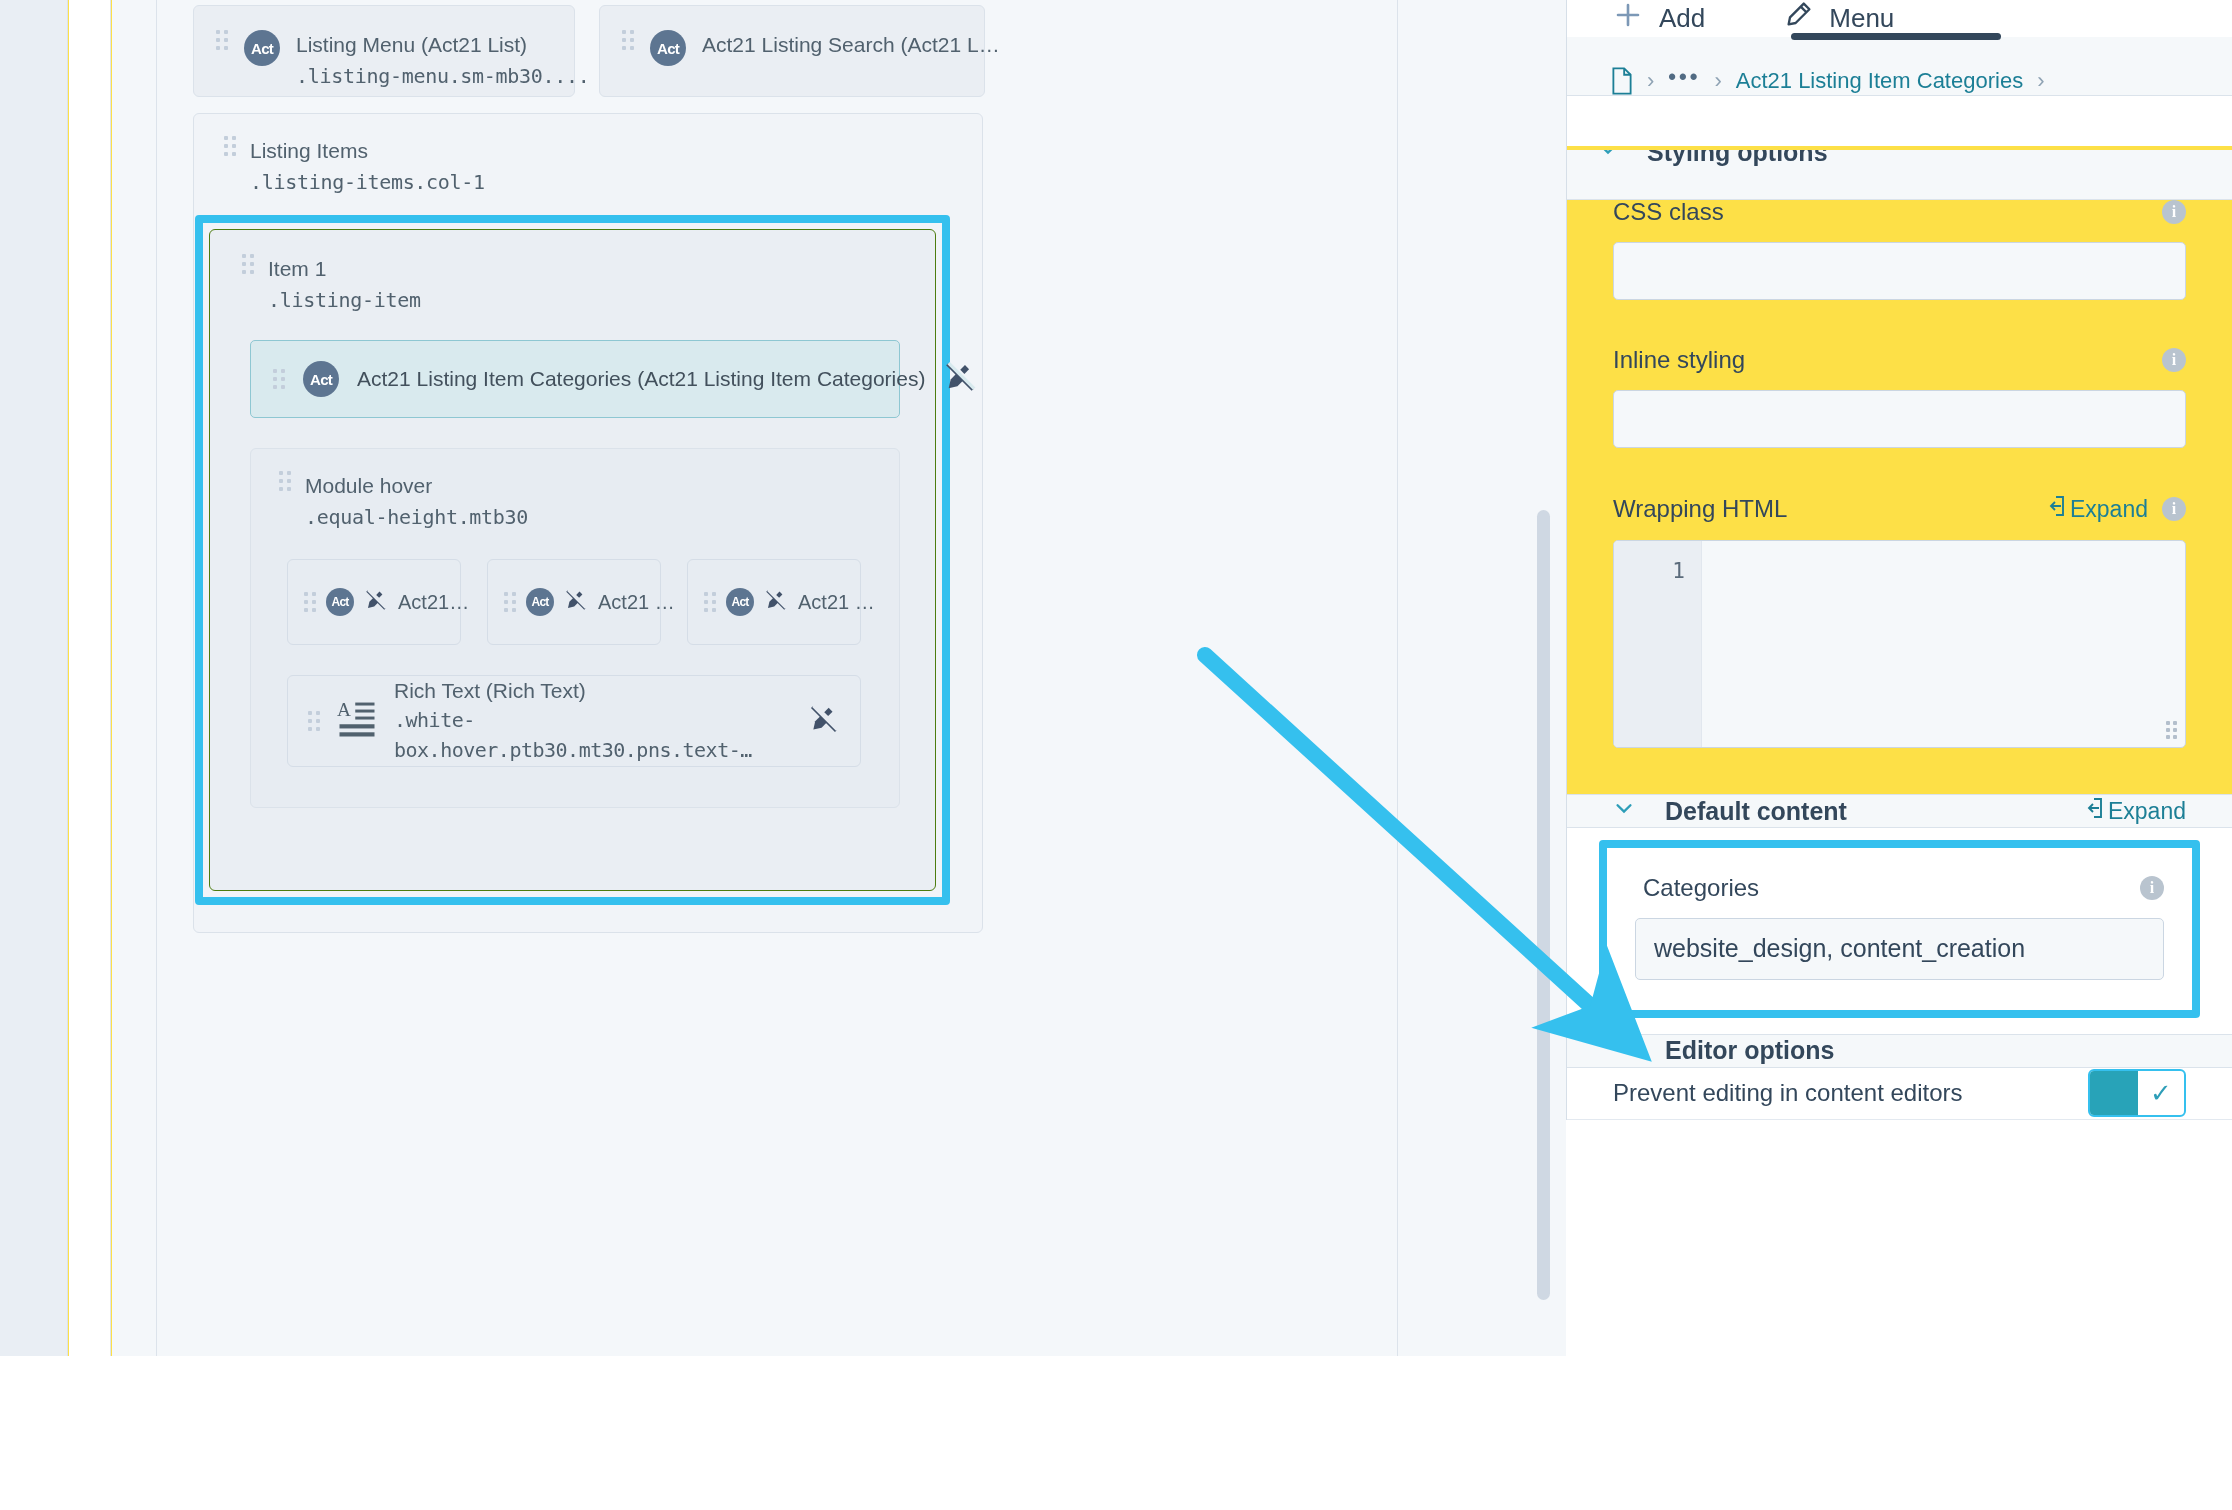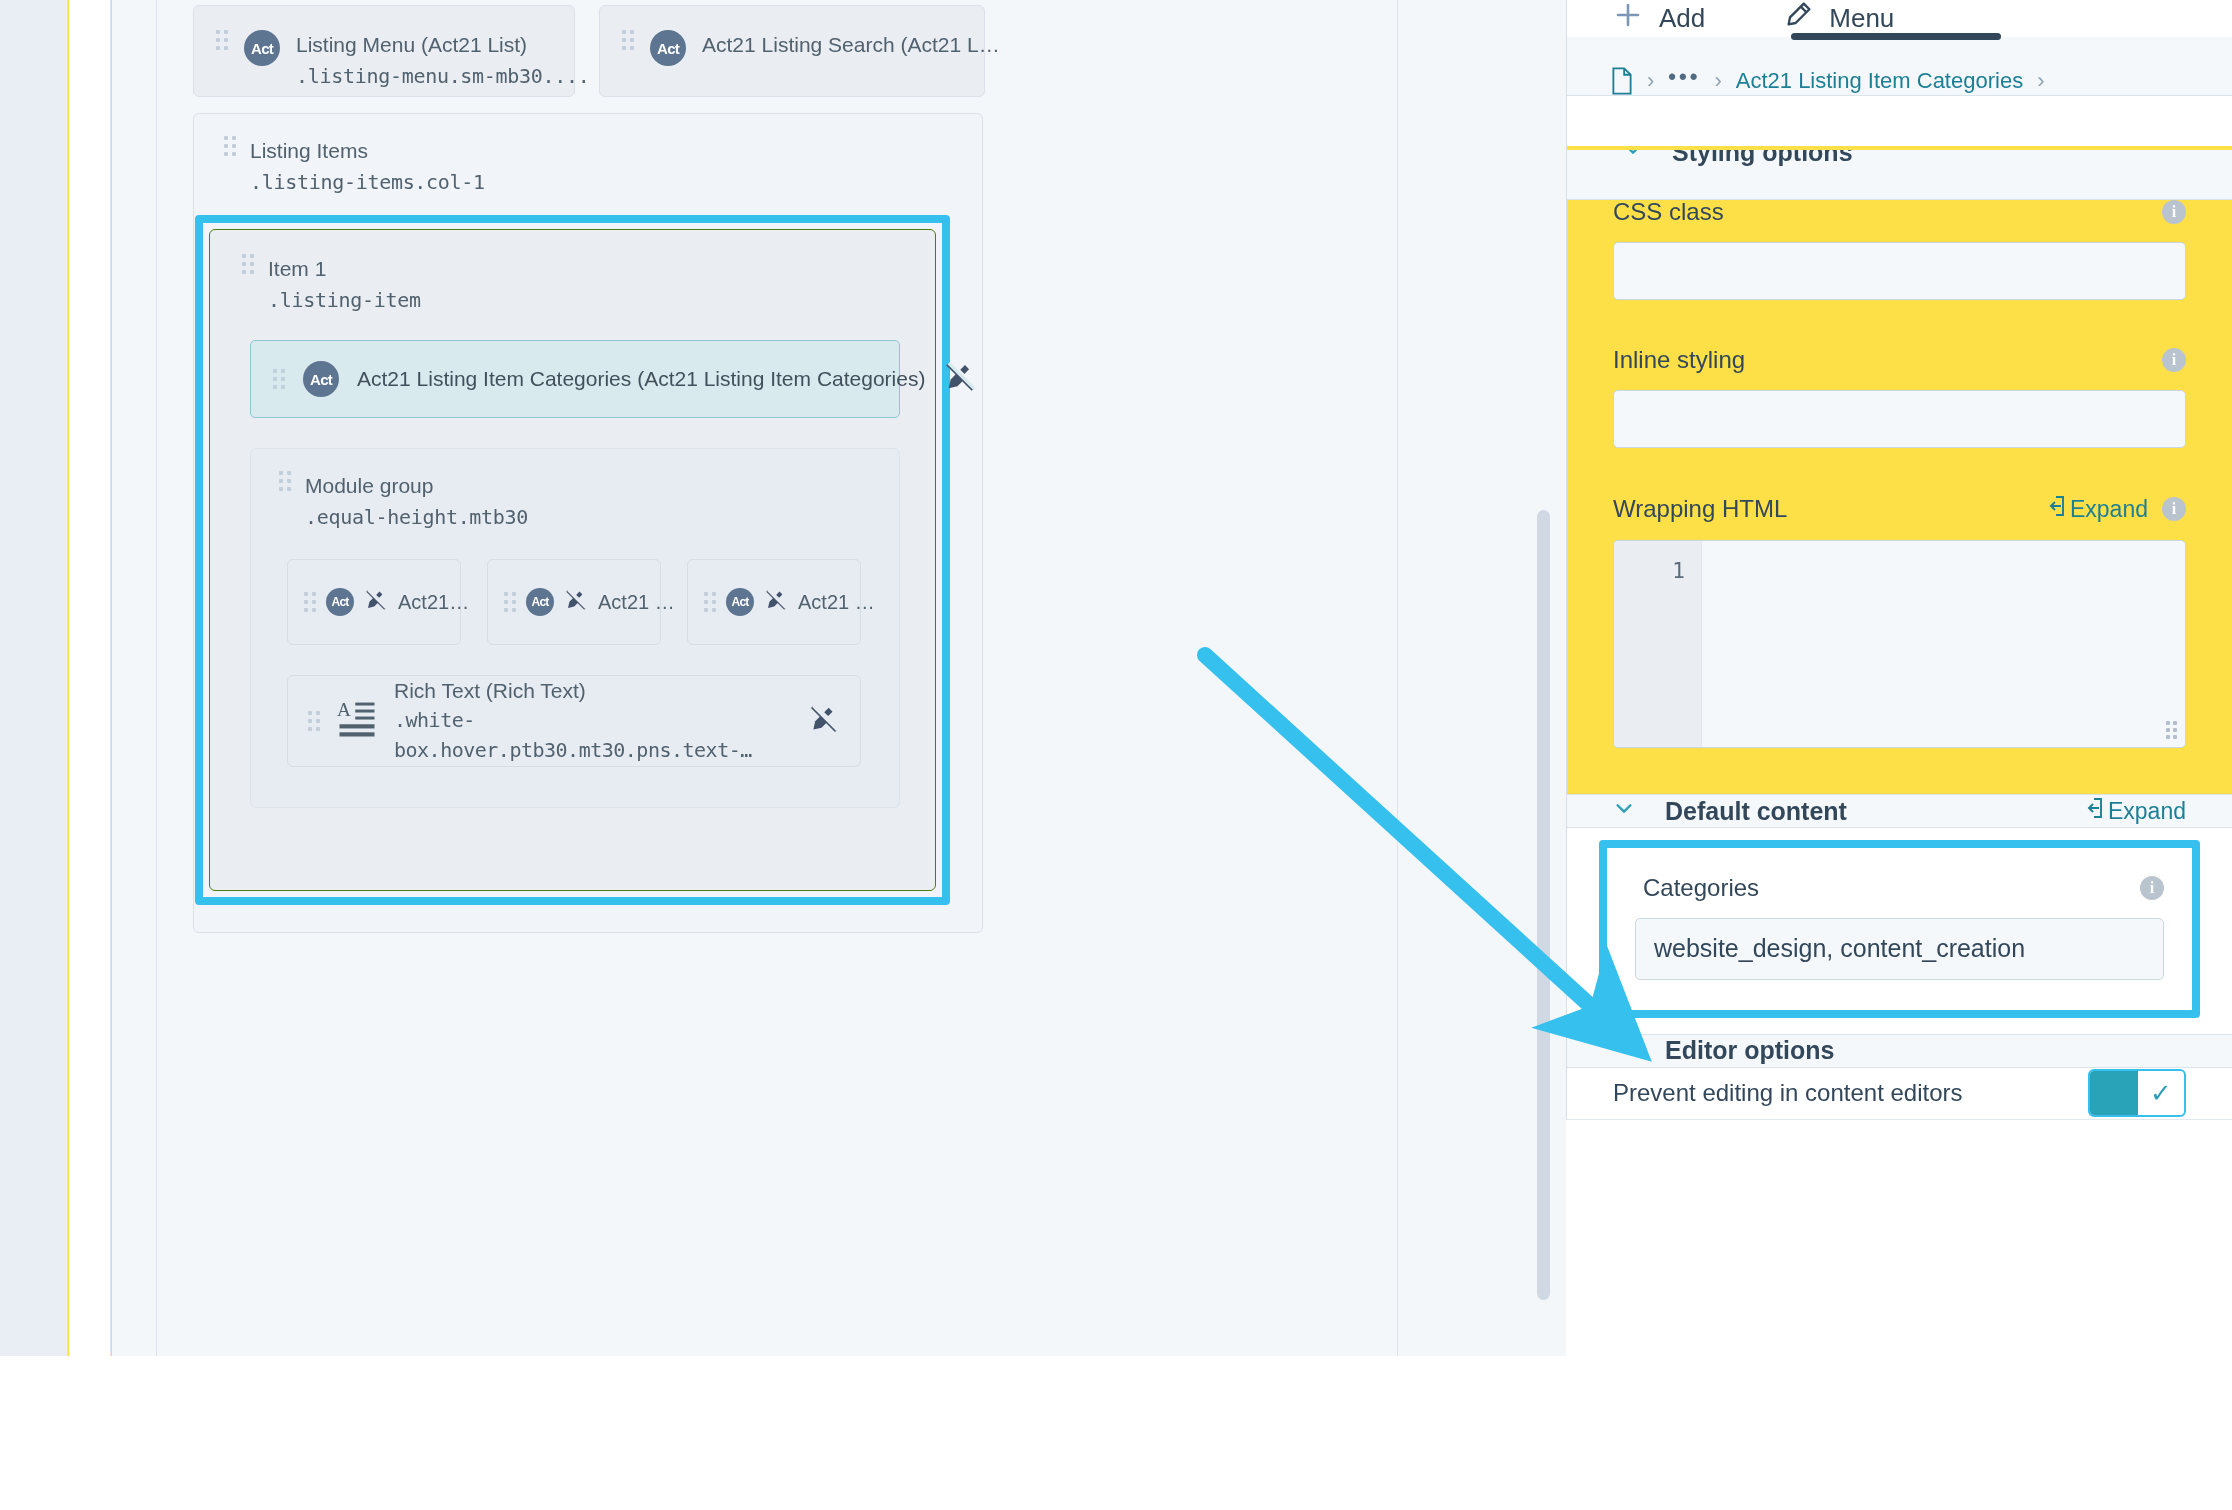--- a/index.html
+++ b/index.html
@@ -178,21 +178,21 @@
   .bc-ellipsis { letter-spacing:3px; color:#516b83; font-size:22px; line-height:20px; font-weight:700; }
   .bc-link { color:#1c7f96; font-size:22px; line-height:28px; }
 
   .styling-peek {
     position:absolute; left:0; top:150px; right:0;
     height:50px; background:#f5f8fa;
     border-bottom:1px solid #dbe3eb;
     overflow:hidden;
   }
   .styling-peek .inner {
-    position:absolute; left:55px; top:-12px;
+    position:absolute; left:30px; top:-12px;
     display:flex; align-items:flex-start; gap:28px;
   }
   .chev { color:#2d9eb8; font-size:22px; }
   .sect-title { font-size:25px; font-weight:700; color:#33475b; }
 
   .fields { padding:52px 46px 0 46px; background:#fde047; }
   .field { margin-bottom:46px; }
   .field-top { display:flex; align-items:center; margin-bottom:16px; }
   .field-label { font-size:24px; color:#33475b; }
   .info-ico {
@@ -367,21 +367,21 @@
               <div class="mgroup-head">
                 <span class="drag-dots">
                     <i></i>
                     <i></i>
                     <i></i>
                     <i></i>
                     <i></i>
                     <i></i>
                   </span>
                 <span>
-                  <div class="lbl-name">Module group</div>
+                  <div class="lbl-name">Module hover</div>
                   <div class="lbl-class">.equal-height.mtb30</div>
                 </span>
               </div>
 
               <div class="triple">
                 <div class="tri-card">
                   <span class="drag-dots">
                       <i></i>
                       <i></i>
                       <i></i>

